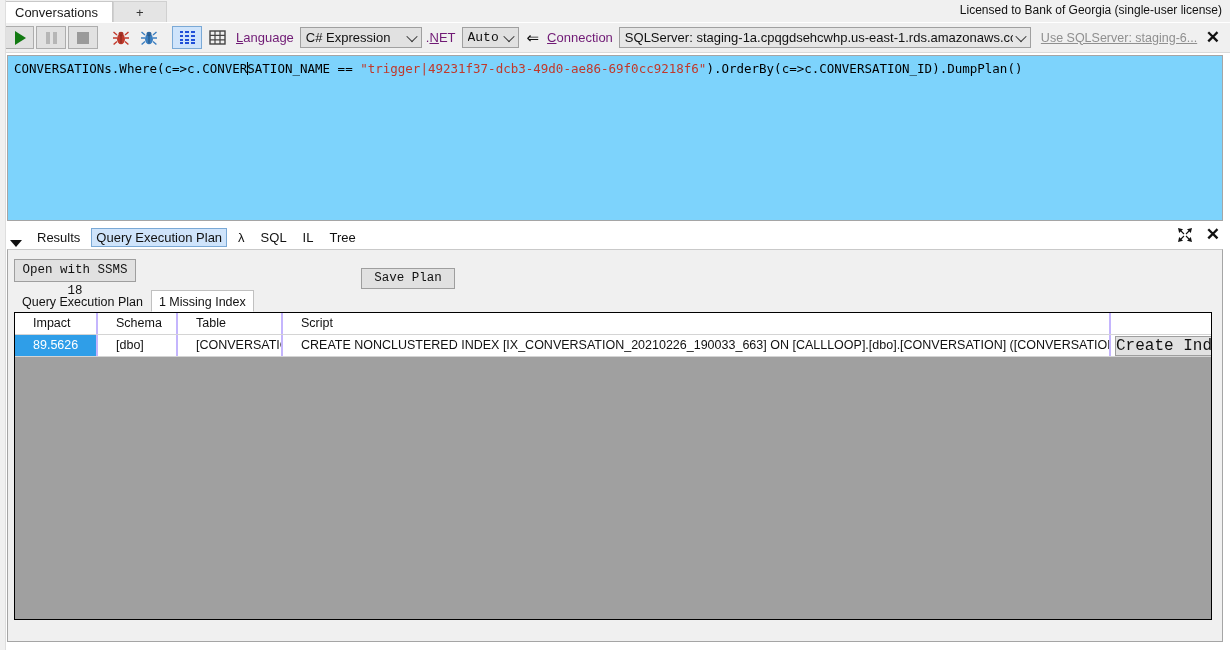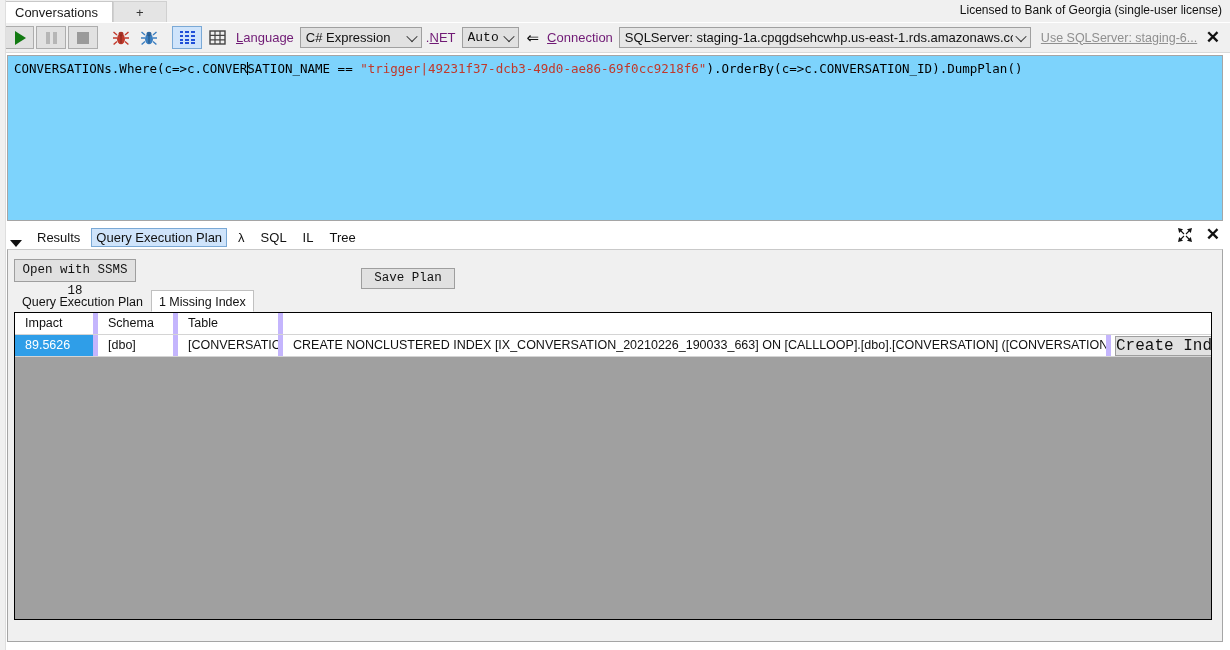--- a/index.html
+++ b/index.html
@@ -299,23 +299,23 @@
     height: 22px;
     background: #fff;
     box-sizing: border-box;
   }
   .grow.header {
     border-bottom: 1px solid #d4d4d4;
   }
   .gcell {
     font-size: 12.5px;
     line-height: 21px;
-    padding-left: 10px;
-    box-sizing: border-box;
-    border-right: 5px solid #c4b5fd;
+    padding-left: 18px;
+    box-sizing: border-box;
+    border-right: 2px solid #c4b5fd;
     white-space: nowrap;
     overflow: hidden;
     color: #111;
   }
   .grow.datarow { border-bottom: 1px solid #d4d4d4; }
   .c-impact { width: 83px; }
   .c-schema { width: 80px; }
   .c-table  { width: 105px; }
   .c-script { width: 828px; }
   .c-action { width: 100px; border-right: none; padding-left: 0; }
@@ -491,20 +491,21 @@
     <div class="subtab">Query Execution Plan</div>
     <div class="subtab active">1 Missing Index</div>
   </div>
 
   <div class="grid">
 
     <div class="grow header">
       <div class="gcell c-impact">Impact</div>
       <div class="gcell c-schema">Schema</div>
       <div class="gcell c-table">Table</div>
+      <div class="gcell c-script">Script</div>
       <div class="gcell c-action"></div>
     </div>
 
     <div class="grow datarow">
       <div class="gcell c-impact">89.5626</div>
       <div class="gcell c-schema">[dbo]</div>
       <div class="gcell c-table">[CONVERSATION]</div>
       <div class="gcell c-script">CREATE NONCLUSTERED INDEX [IX_CONVERSATION_20210226_190033_663] ON [CALLLOOP].[dbo].[CONVERSATION] ([CONVERSATION_NAME])</div>
       <div class="gcell c-action">
         <div class="btn" id="create-index-btn">Create Index</div>

